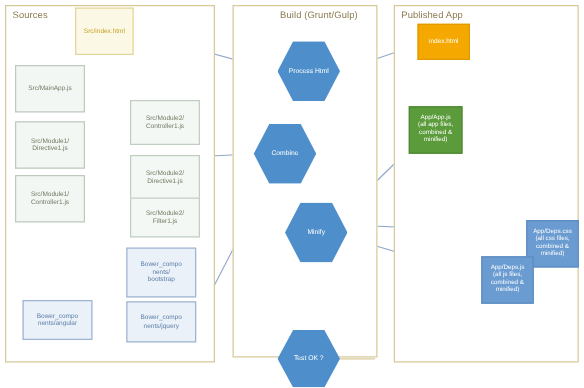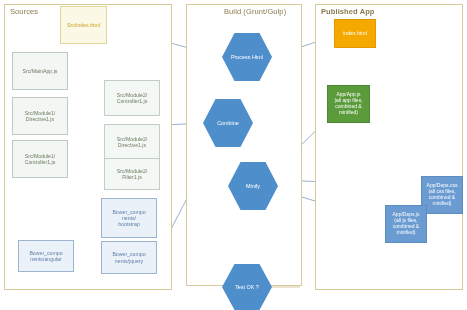--- a/index.html
+++ b/index.html
@@ -131,21 +131,21 @@
     </g>
   </svg>
 
   <div class="container" style="left:4px;top:4px;width:168px;height:286px;"></div>
   <div class="container-title" style="left:10px;top:7px;">Sources</div>
 
   <div class="container" style="left:186px;top:4px;width:116px;height:282px;"></div>
   <div class="container-title" style="left:192px;top:7px;padding-left:32px;">Build (Grunt/Gulp)</div>
 
   <div class="container" style="left:315px;top:4px;width:148px;height:286px;"></div>
-  <div class="container-title" style="left:321px;top:7px;font-weight:bold;">Published App</div>
+  <div class="container-title" style="left:321px;top:7px;">Published App</div>
 
   <div class="node index-src" style="left:60px;top:6px;width:47px;height:38px;">Src/index.html</div>
 
   <div class="node src-box" style="left:12px;top:52px;width:56px;height:38px;">Src/MainApp.js</div>
   <div class="node src-box" style="left:12px;top:97px;width:56px;height:38px;">Src/Module1/
 Directive1.js</div>
   <div class="node src-box" style="left:12px;top:140px;width:56px;height:38px;">Src/Module1/
 Controller1.js</div>
 
   <div class="node src-box tint2" style="left:104px;top:80px;width:56px;height:36px;">Src/Module2/

